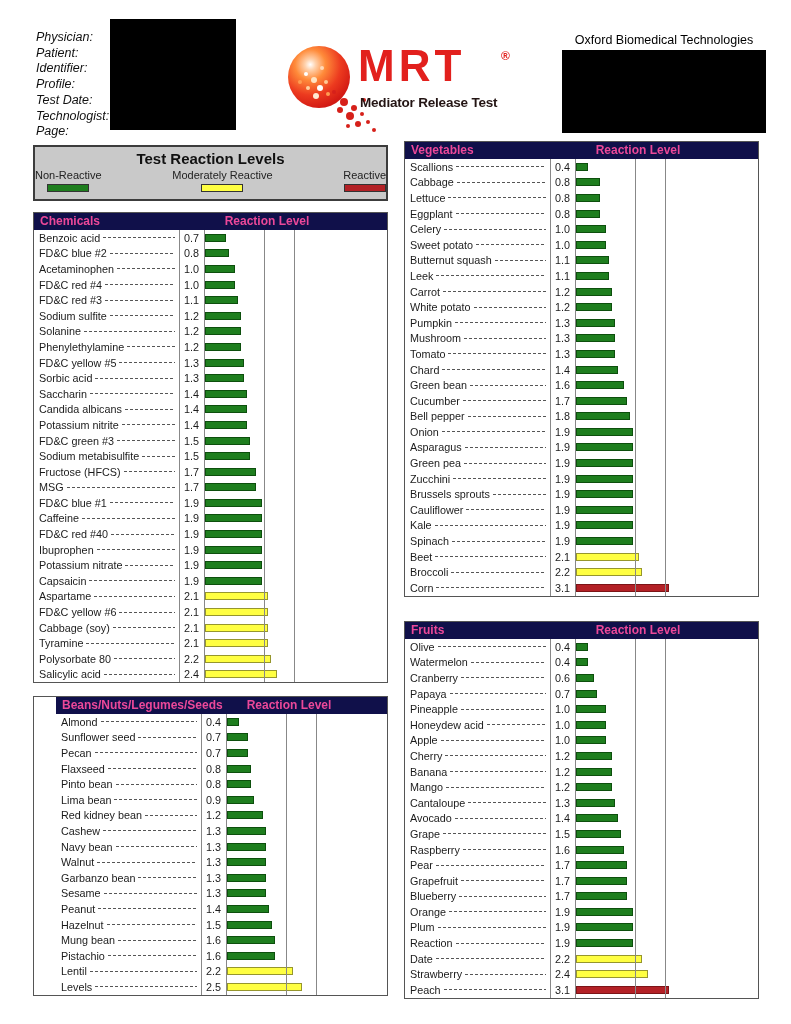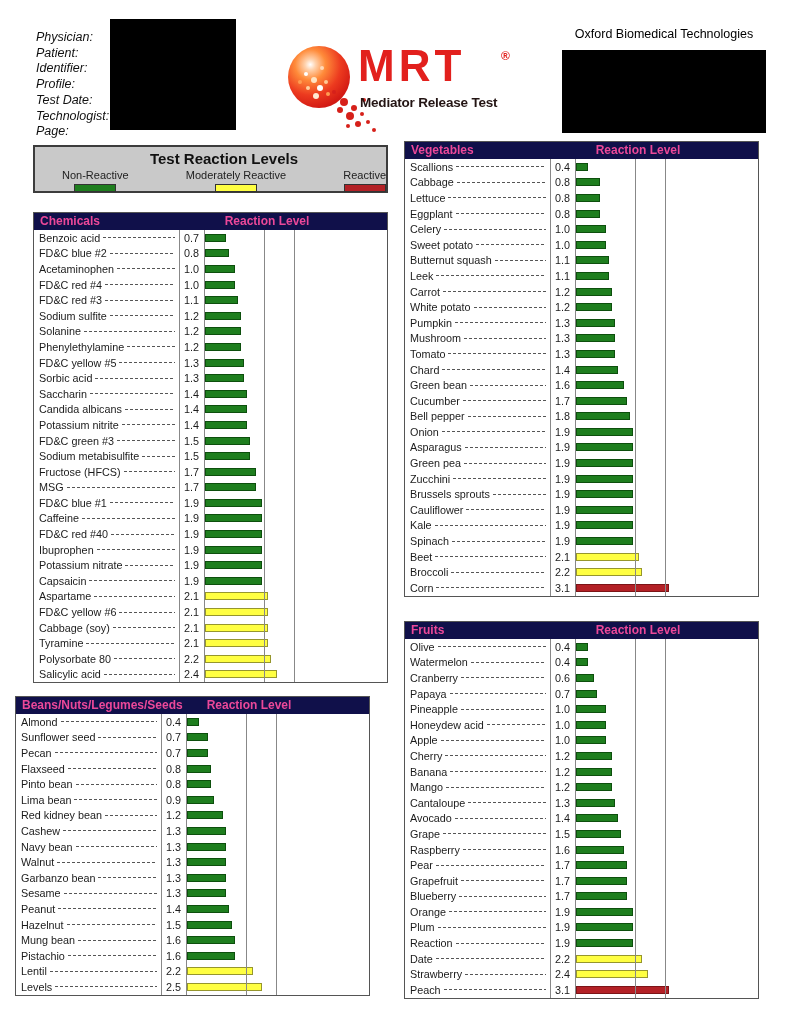--- a/index.html
+++ b/index.html
@@ -5,49 +5,49 @@
   html,body{margin:0;padding:0;}
   body{
     width:791px;height:1024px;position:relative;background:#fff;
     font-family:"Liberation Sans",sans-serif;overflow:hidden;
   }
   
   #info-block{position:absolute;left:36px;top:30px;font-style:italic;font-size:12.5px;line-height:15.7px;color:#111;}
   .redact{position:absolute;background:#000;}
   #redact-patient{left:110px;top:19px;width:126px;height:111px;}
   #redact-account{left:562px;top:50px;width:204px;height:83px;}
-  #company-name{position:absolute;left:562px;top:27px;width:204px;text-align:center;font-size:12.5px;color:#000;}
+  #company-name{position:absolute;left:562px;top:33px;width:204px;text-align:center;font-size:12.5px;color:#000;}
 
   
   #logo{position:absolute;left:288px;top:44px;width:232px;height:84px;}
   #logo-sphere{position:absolute;left:0;top:2px;width:62px;height:62px;border-radius:50%;
     background:radial-gradient(circle at 36% 30%, #ffffff 0%, #ffd2ad 9%, #ff8b3a 26%, #ec3a1f 52%, #d31a14 75%, #b31310 100%);}
   #logo-sphere::after{content:"";position:absolute;left:16px;top:26px;width:4px;height:4px;border-radius:50%;background:#fff;
     box-shadow:8px 6px 0 1px #ffe3c2,2px 14px 0 0 #ffd1a1,14px 14px 0 1px #ffffff,20px 8px 0 0 #ffc894,
                10px 22px 0 1px #ffe9d2,22px 20px 0 0 #ff9c52,-6px 8px 0 0 #ff9c52,16px -6px 0 0 #ffd9b8;}
   #logo-splatter{position:absolute;left:44px;top:46px;width:4px;height:4px;border-radius:50%;background:#d6201a;
     box-shadow:10px 10px 0 2px #d6201a,20px 16px 0 1px #d6201a,28px 22px 0 0 #d6201a,16px 24px 0 2px #d6201a,
                24px 32px 0 1px #d6201a,34px 30px 0 0 #d6201a,6px 18px 0 1px #d6201a,30px 8px 0 0 #d6201a,
                40px 38px 0 0 #d6201a,14px 34px 0 0 #d6201a;}
   #logo-word{position:absolute;left:70px;top:0;font-size:44px;font-weight:bold;color:#e2201d;letter-spacing:4px;line-height:1;}
   #logo-reg{position:absolute;left:213px;top:5px;font-size:12px;font-weight:bold;color:#e2201d;}
   #logo-tagline{position:absolute;left:72px;top:51px;font-size:13.5px;font-weight:bold;color:#241514;letter-spacing:-0.2px;}
 
   
-  #legend{position:absolute;left:33px;top:145px;width:355px;height:48px;background:#c9c9c9;
-    border:2px solid #3c3c3c;box-sizing:border-box;padding-left:27px;}
+  #legend{position:absolute;left:33px;top:145px;width:355px;height:56px;background:#c9c9c9;
+    border:2px solid #3c3c3c;box-sizing:border-box;}
   #legend-title{text-align:center;font-weight:bold;font-size:15px;margin-top:3px;color:#111;}
   #legend-items{display:flex;justify-content:space-between;margin-top:2px;}
   .lg-item{text-align:center;font-size:11px;color:#222;}
   .lg-bar{width:42px;height:8px;margin:3px auto 0;border:1px solid #333;box-sizing:border-box;}
 
   
   .panel{position:absolute;width:355px;border:1px solid #555;box-sizing:border-box;background:#fff;}
   #panel-chemicals{left:33px;top:212px;}
-  #panel-beans{left:15px;top:696px;}
+  #panel-beans{left:33px;top:696px;padding-left:22px;}
   #panel-vegetables{left:404px;top:141px;}
   #panel-fruits{left:404px;top:621px;}
   .phead{height:17px;line-height:17px;background:var(--navy,#10104a);color:#ec4899;font-size:12px;font-weight:bold;position:relative;}
   .ptitle{margin-left:6px;}
   .plevel{position:absolute;left:233px;top:0;transform:translateX(-50%);}
   .pbody{position:relative;}
   .vl{position:absolute;top:0;bottom:0;width:1px;background:#888;}
   .prow{display:flex;height:15.6px;align-items:center;}
   .lcell{width:145px;display:flex;align-items:center;box-sizing:border-box;padding-left:5px;}
   .nm{font-size:10.8px;color:#1b1b1b;white-space:nowrap;}

